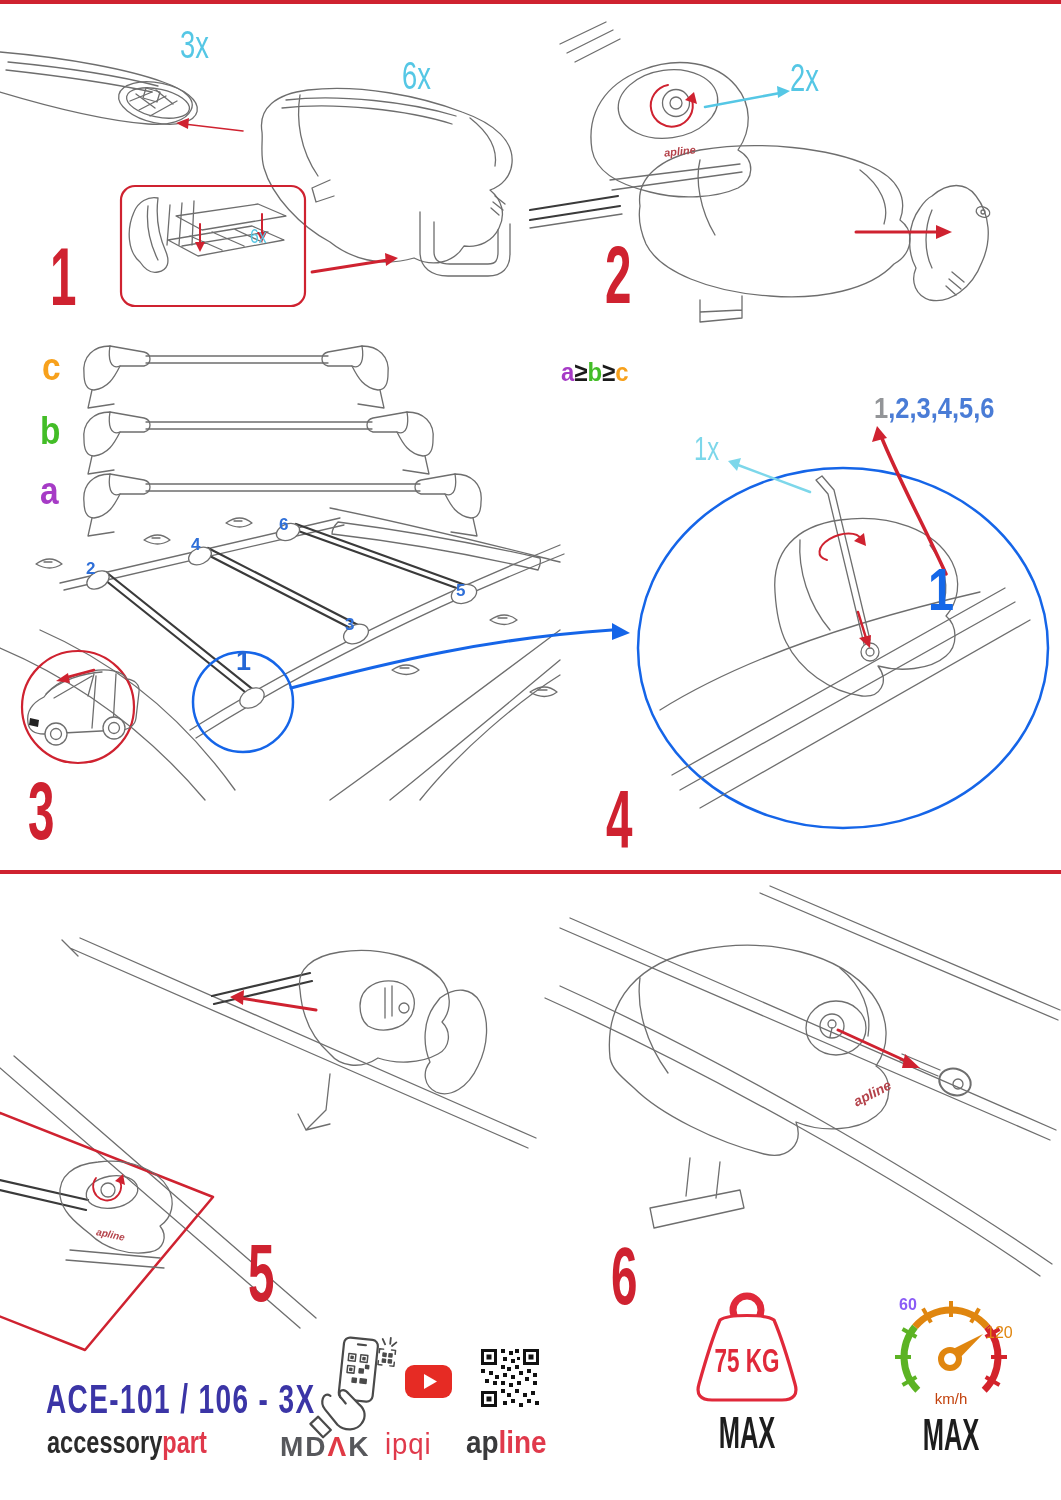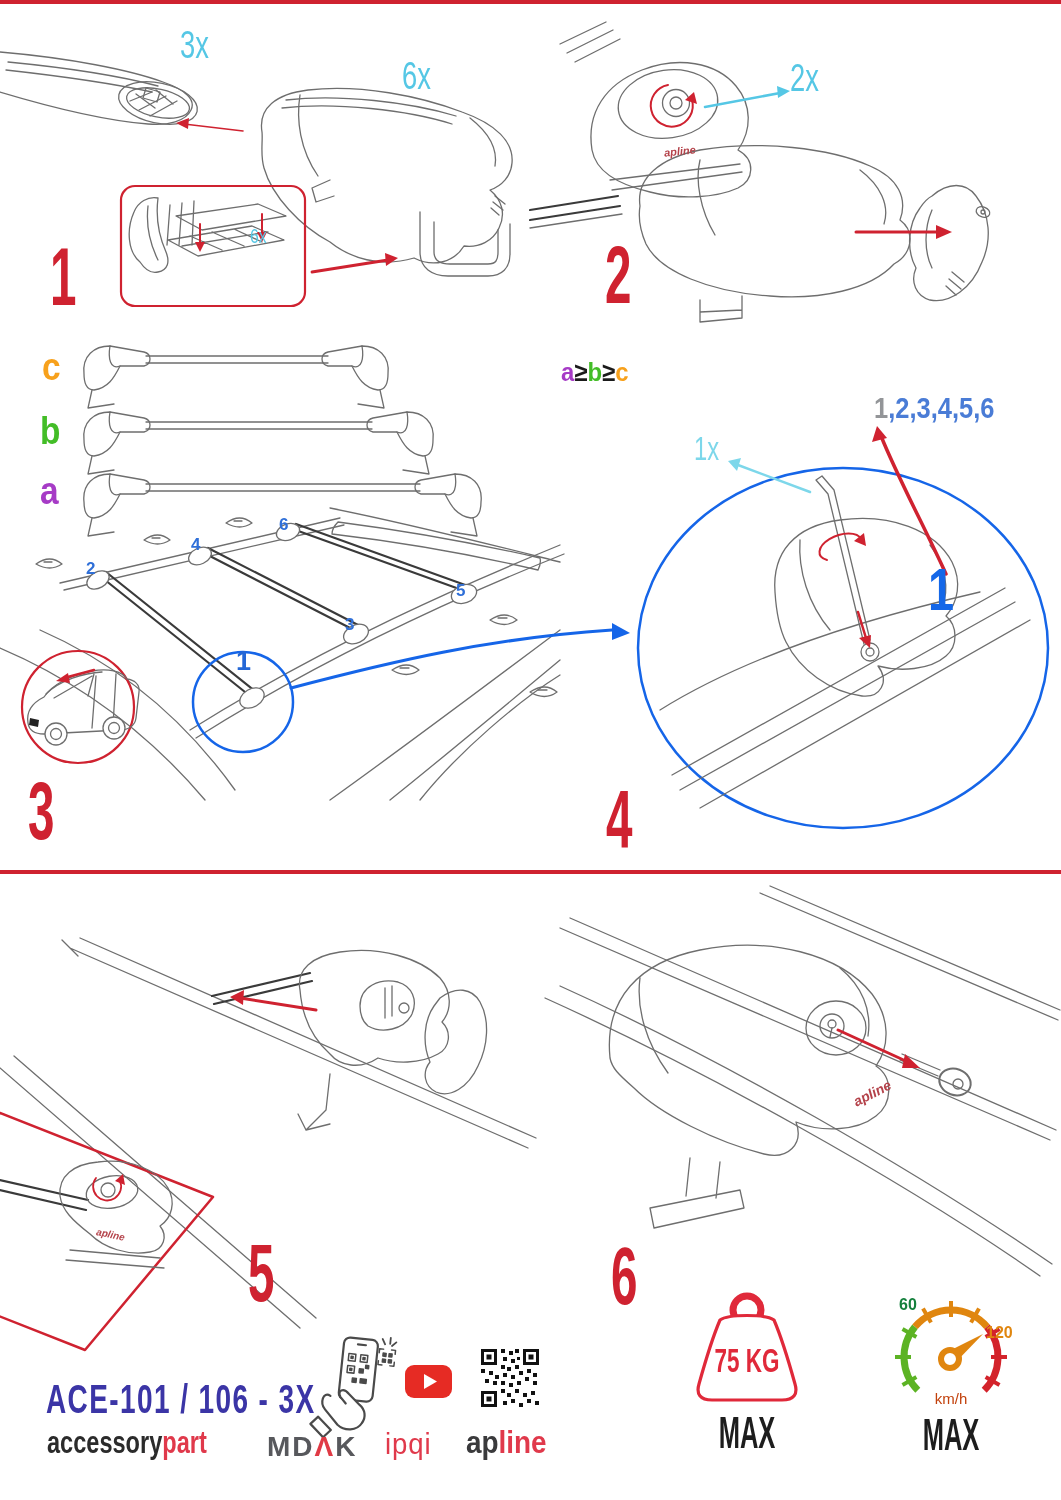--- a/index.html
+++ b/index.html
@@ -374,27 +374,27 @@
   <div class="t stepnum" style="left:248px;top:1232px">5</div>
   <div class="t brandsmall" style="left:96px;top:1230px;font-size:10px;transform:rotate(12deg)">apline</div>
 
   <div class="t stepnum" style="left:611px;top:1235px">6</div>
   <div class="t brandsmall" style="left:852px;top:1086px;font-size:14px;transform:rotate(-27deg)">apline</div>
 
   <div class="t model" style="left:46px;top:1379px">ACE-101 / 106 - 3X</div>
   <div class="t acc" style="left:47px;top:1427px">
     <span style="color:#2b2b2b">accessory</span><span style="color:#e0394b">part</span>
   </div>
-  <div class="t mdak" style="left:267px;top:1433px">
+  <div class="t mdak" style="left:280px;top:1433px">
     <span>MD</span><span style="color:#e03a45">Λ</span><span>K</span>
   </div>
   <div class="t ipqi" style="left:385px;top:1429px">ipqi</div>
   <div class="t apl" style="left:466px;top:1427px">
     <span style="color:#3a3a3c">ap</span><span style="color:#e0394b">line</span>
   </div>
   <div class="t kg" style="left:672px;top:1344px">75 KG</div>
   <div class="t maxt" style="left:672px;top:1411px;width:150px">MAX</div>
-  <div class="t" style="left:899px;top:1297px;font-size:16px;font-weight:700;color:#15803d">60</div>
-  <div class="t" style="left:986px;top:1325px;font-size:16px;font-weight:700;color:#e0860f">120</div>
+  <div class="t" style="left:899px;top:1297px;font-size:16px;font-weight:700;color:#8b5cf6">60</div>
+  <div class="t" style="left:986px;top:1325px;font-size:16px;font-weight:400;color:#e0860f">120</div>
   <div class="t" style="left:886px;top:1391px;width:130px;text-align:center;font-size:15px;color:#c2410c">km/h</div>
   <div class="t maxt" style="left:886px;top:1413px;width:130px">MAX</div>
 
 </div>
 
 </body></html>

